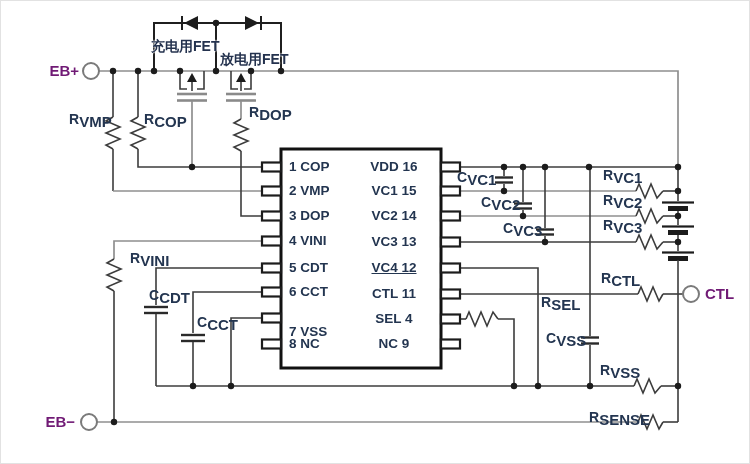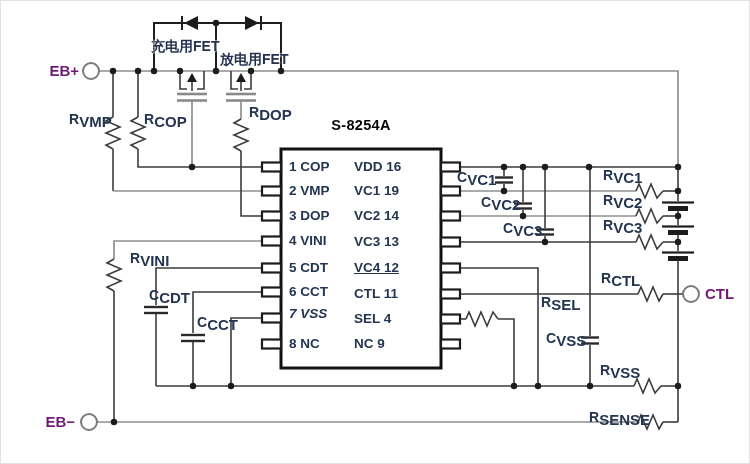--- a/index.html
+++ b/index.html
@@ -15,21 +15,21 @@
   .batl{stroke:#1c1c1c;stroke-width:2.2;fill:none;}
   .batt{stroke:#1c1c1c;stroke-width:5;fill:none;}
   .dot{fill:#1c1c1c;stroke:none;}
   .stub{fill:#ffffff;stroke:#1c1c1c;stroke-width:2.2;}
   .icbox{fill:#ffffff;stroke:#111111;stroke-width:3;}
   .termc{fill:#ffffff;stroke:#7a7a7a;stroke-width:2;}
   .fill{fill:#1c1c1c;stroke:none;}
   .lbl{position:absolute;color:#233550;font-weight:700;font-size:14px;line-height:1;white-space:nowrap;z-index:5;}
   .lbl .sub{font-size:15px;vertical-align:-3px;letter-spacing:0;}
   .pin{position:absolute;color:#233550;font-weight:700;font-size:13.5px;line-height:1;white-space:nowrap;z-index:5;}
-  .pin.r{text-align:left;}
+  .pin.r{text-align:center;}
   .term{position:absolute;color:#701a75;font-weight:700;font-size:15px;line-height:1;z-index:5;}
   .term.ra{text-align:right;}
   .cjk{position:absolute;color:#24324e;font-weight:700;font-size:14px;line-height:1;text-align:center;
        text-shadow:0 0 2px #fff,0 0 2px #fff,0 0 1px #fff;z-index:5;white-space:nowrap;}
   .icname{position:absolute;color:#050505;font-weight:700;font-size:14.5px;line-height:1;text-align:center;
           letter-spacing:.3px;z-index:5;}
 </style>
 </head>
 <body>
 
@@ -261,33 +261,32 @@
   </g>
 </svg>
 
   <div class="term ra" style="left:38px;top:62px;width:40px;">EB+</div>
   <div class="term ra" style="left:34px;top:413px;width:40px;">EB−</div>
   <div class="term" style="left:704px;top:285px;">CTL</div>
 
   <div class="cjk" style="left:150px;top:38px;width:68px;">充电用FET</div>
   <div class="cjk" style="left:219px;top:38px;width:68px;margin-top:13px;">放电用FET</div>
 
-  <div class="icname" style="left:300px;top:117px;width:120px;">S-8254A</div>
 
   <div class="pin" style="left:288px;top:159px;">1 COP</div>
   <div class="pin" style="left:288px;top:183px;">2 VMP</div>
   <div class="pin" style="left:288px;top:208px;">3 DOP</div>
   <div class="pin" style="left:288px;top:233px;">4 VINI</div>
   <div class="pin" style="left:288px;top:260px;">5 CDT</div>
   <div class="pin" style="left:288px;top:284px;">6 CCT</div>
-  <div class="pin" style="left:288px;top:306px;font-style:italic;">7 VSS</div>
+  <div class="pin" style="left:288px;top:324px;">7 VSS</div>
   <div class="pin" style="left:288px;top:336px;">8 NC</div>
 
   <div class="pin r" style="left:353px;top:159px;width:80px;">VDD 16</div>
-  <div class="pin r" style="left:353px;top:183px;width:80px;">VC1 19</div>
+  <div class="pin r" style="left:353px;top:183px;width:80px;">VC1 15</div>
   <div class="pin r" style="left:353px;top:208px;width:80px;">VC2 14</div>
   <div class="pin r" style="left:353px;top:234px;width:80px;">VC3 13</div>
   <div class="pin r" style="left:353px;top:260px;width:80px;text-decoration:underline;">VC4 12</div>
   <div class="pin r" style="left:353px;top:286px;width:80px;">CTL 11</div>
   <div class="pin r" style="left:353px;top:311px;width:80px;">SEL 4</div>
   <div class="pin r" style="left:353px;top:336px;width:80px;">NC 9</div>
 
   <div class="lbl" style="left:68px;top:111px;"><span>R</span><span class="sub">VMP</span></div>
   <div class="lbl" style="left:143px;top:111px;"><span>R</span><span class="sub">COP</span></div>
   <div class="lbl" style="left:248px;top:104px;"><span>R</span><span class="sub">DOP</span></div>

